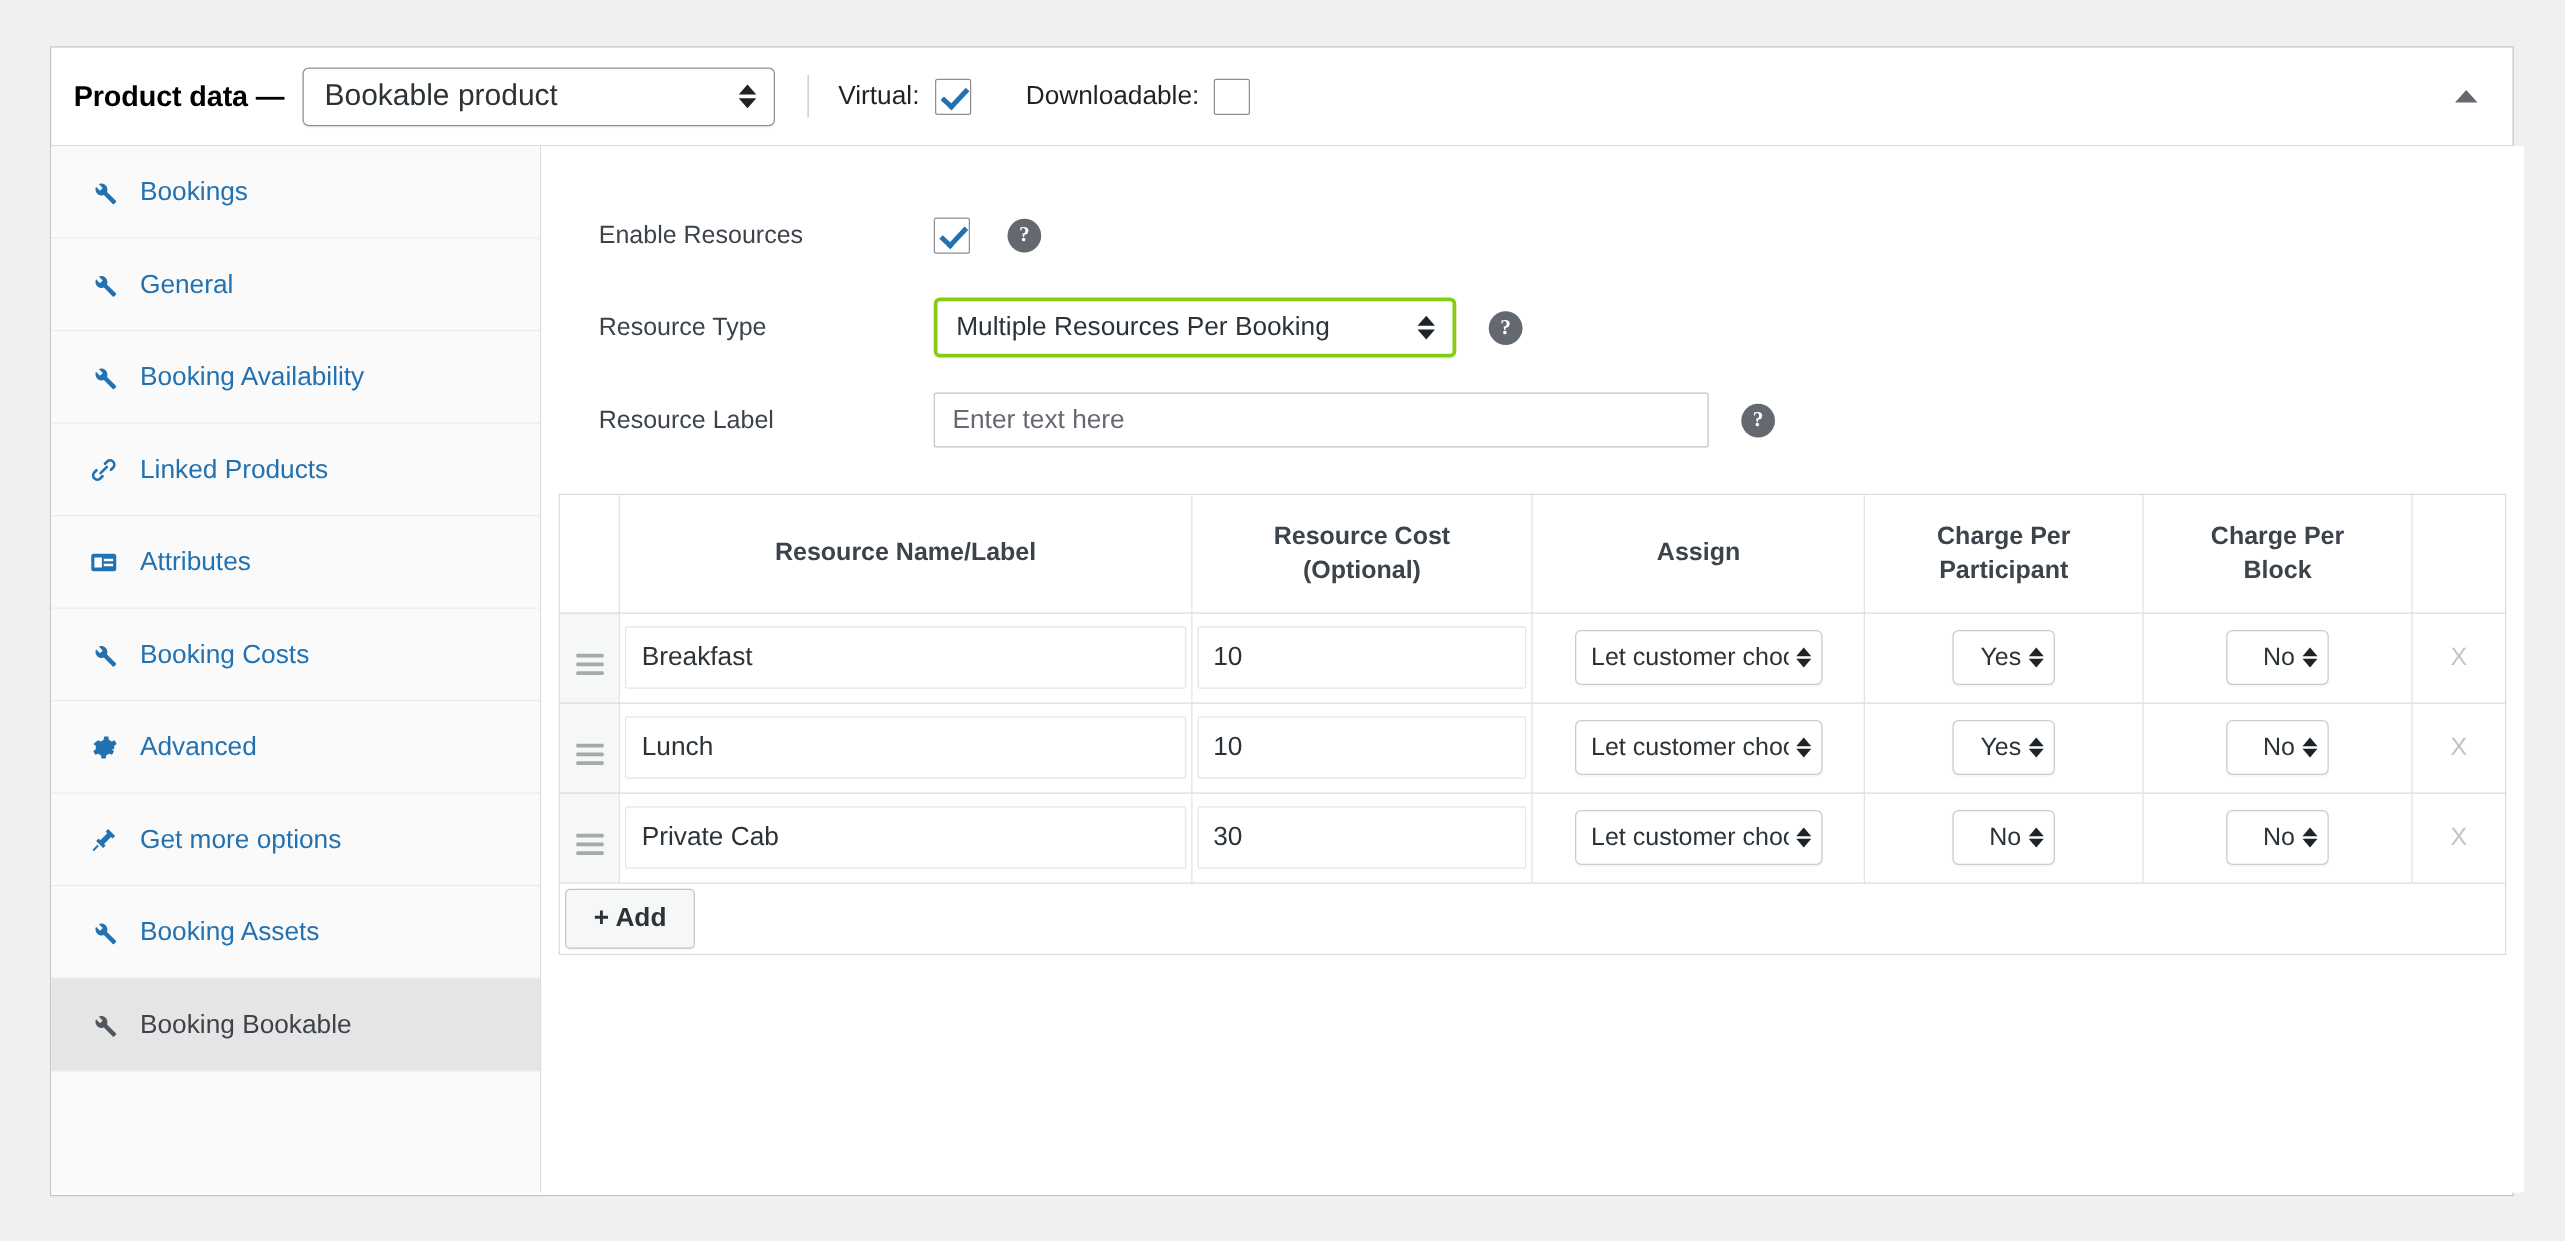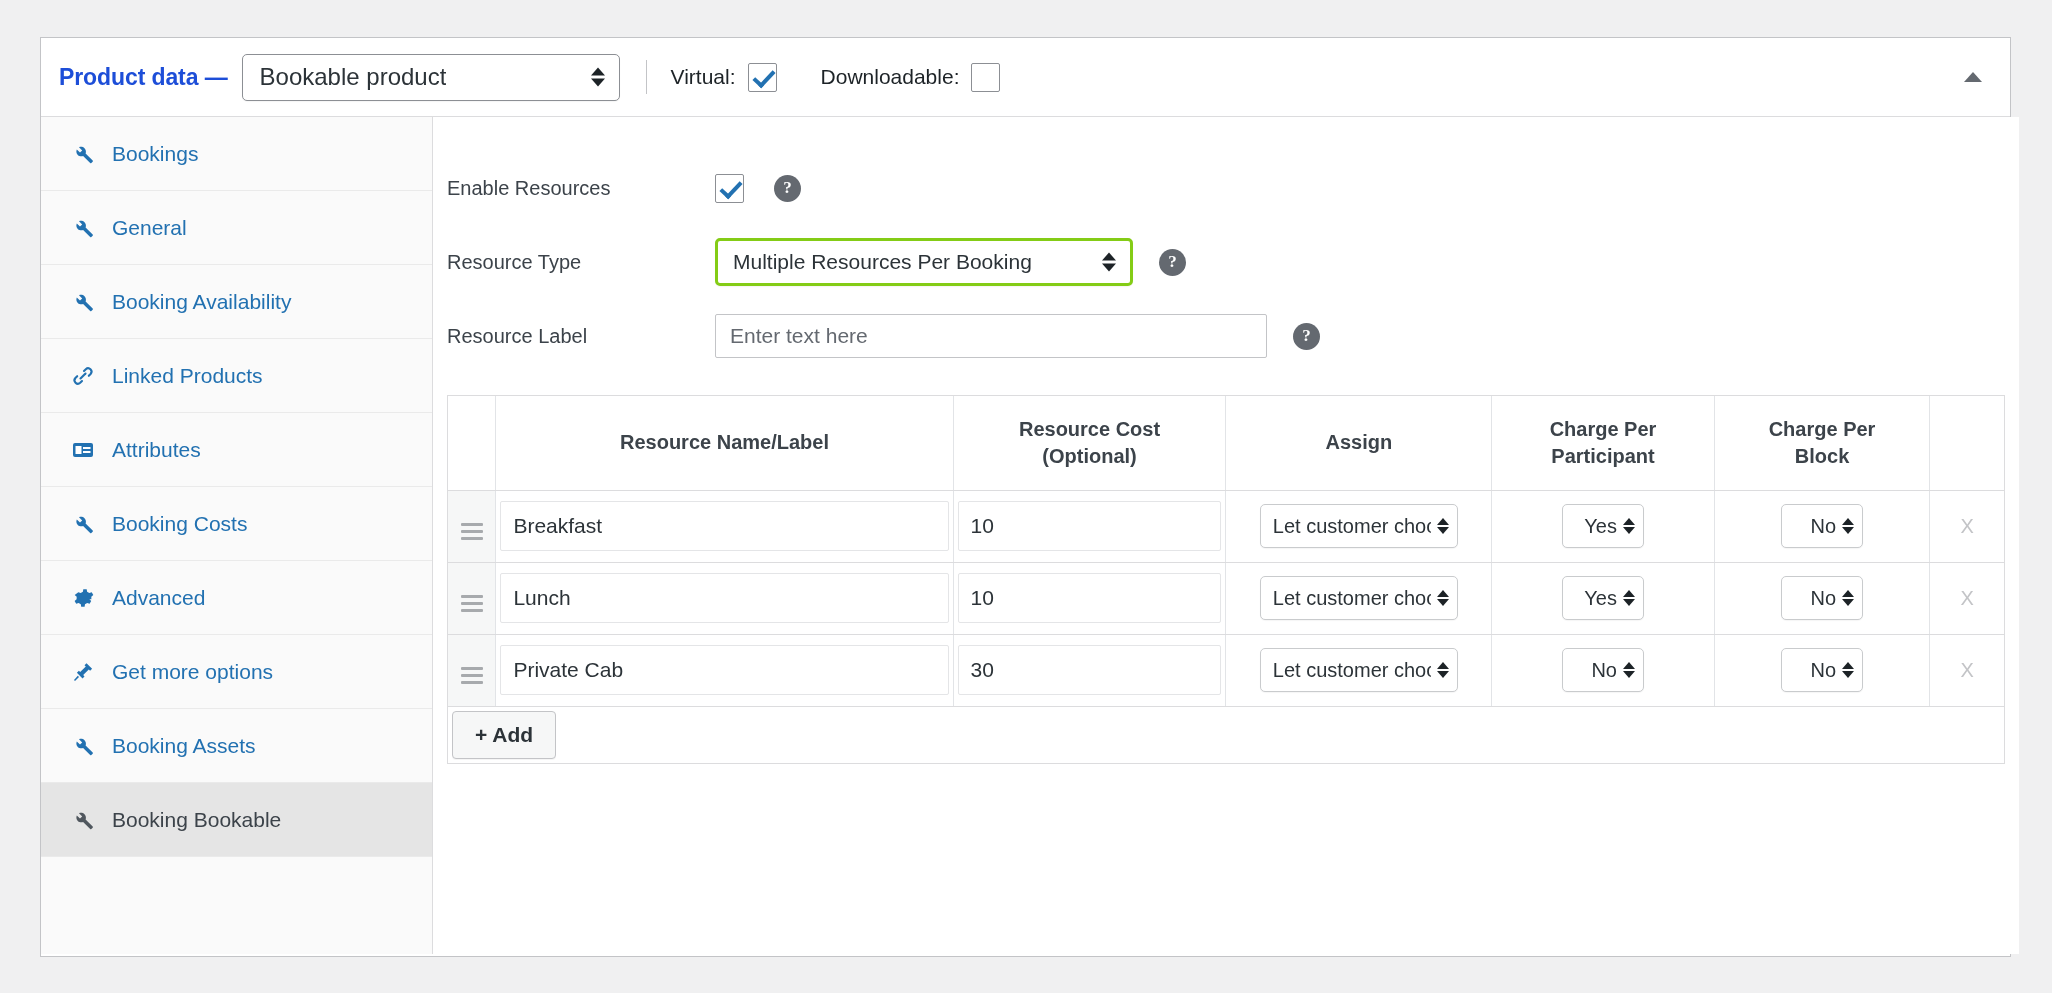--- a/index.html
+++ b/index.html
@@ -34,21 +34,21 @@
   .panel-header {
     display: flex;
     align-items: center;
     height: 78px;
     padding: 0 22px 0 18px;
     position: relative;
   }
   .panel-title {
     font-size: 23px;
     font-weight: bold;
-    color: #1d4ed8;
+    color: #000000;
     letter-spacing: -0.1px;
     white-space: nowrap;
   }
   .product-type-select {
     margin-left: 14px;
     position: relative;
     width: 378px;
     height: 47px;
     border: 1px solid #8c8f94;
     border-radius: 5px;
@@ -186,20 +186,21 @@
     padding: 0 0 0 14px;
     margin-bottom: 0;
     height: 74px;
   }
   .field-label {
     width: 268px;
     flex: 0 0 268px;
     font-size: 20px;
     color: #3c434a;
     white-space: nowrap;
+    margin-left: 32px;
   }
 
   .help-tip {
     width: 27px; height: 27px;
     border-radius: 50%;
     background: #646970;
     color: #fff;
     font-size: 17px;
     font-weight: bold;
     display: inline-flex;
@@ -223,21 +224,21 @@
   }
   .sel-box .val {
     font-size: 21px;
     color: #2c3338;
     white-space: nowrap;
     overflow: hidden;
   }
   #resource-type-select { width: 418px; }
 
   .text-input {
-    width: 552px;
+    width: 620px;
     height: 44px;
     border: 1px solid #c3c4c7;
     background: #fff;
     padding: 0 14px;
     font-size: 21px;
     color: #2c3338;
     font-family: "Liberation Sans", sans-serif;
     border-radius: 2px;
   }
   .text-input::placeholder { color: #646970; opacity: 1; }

